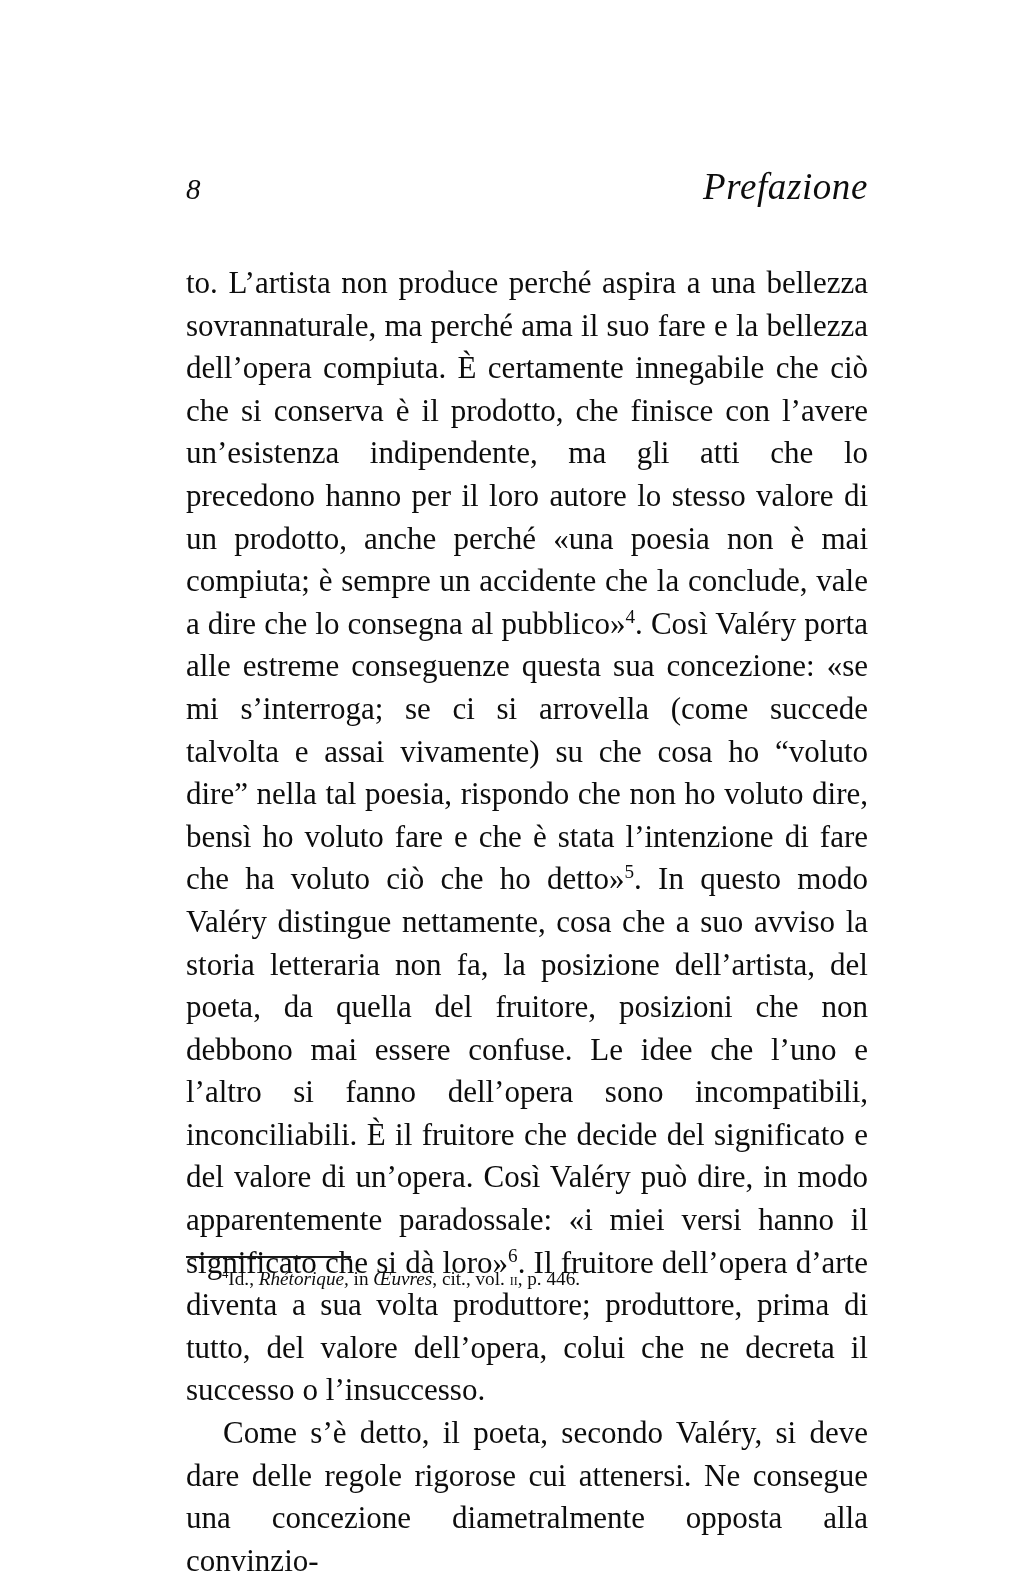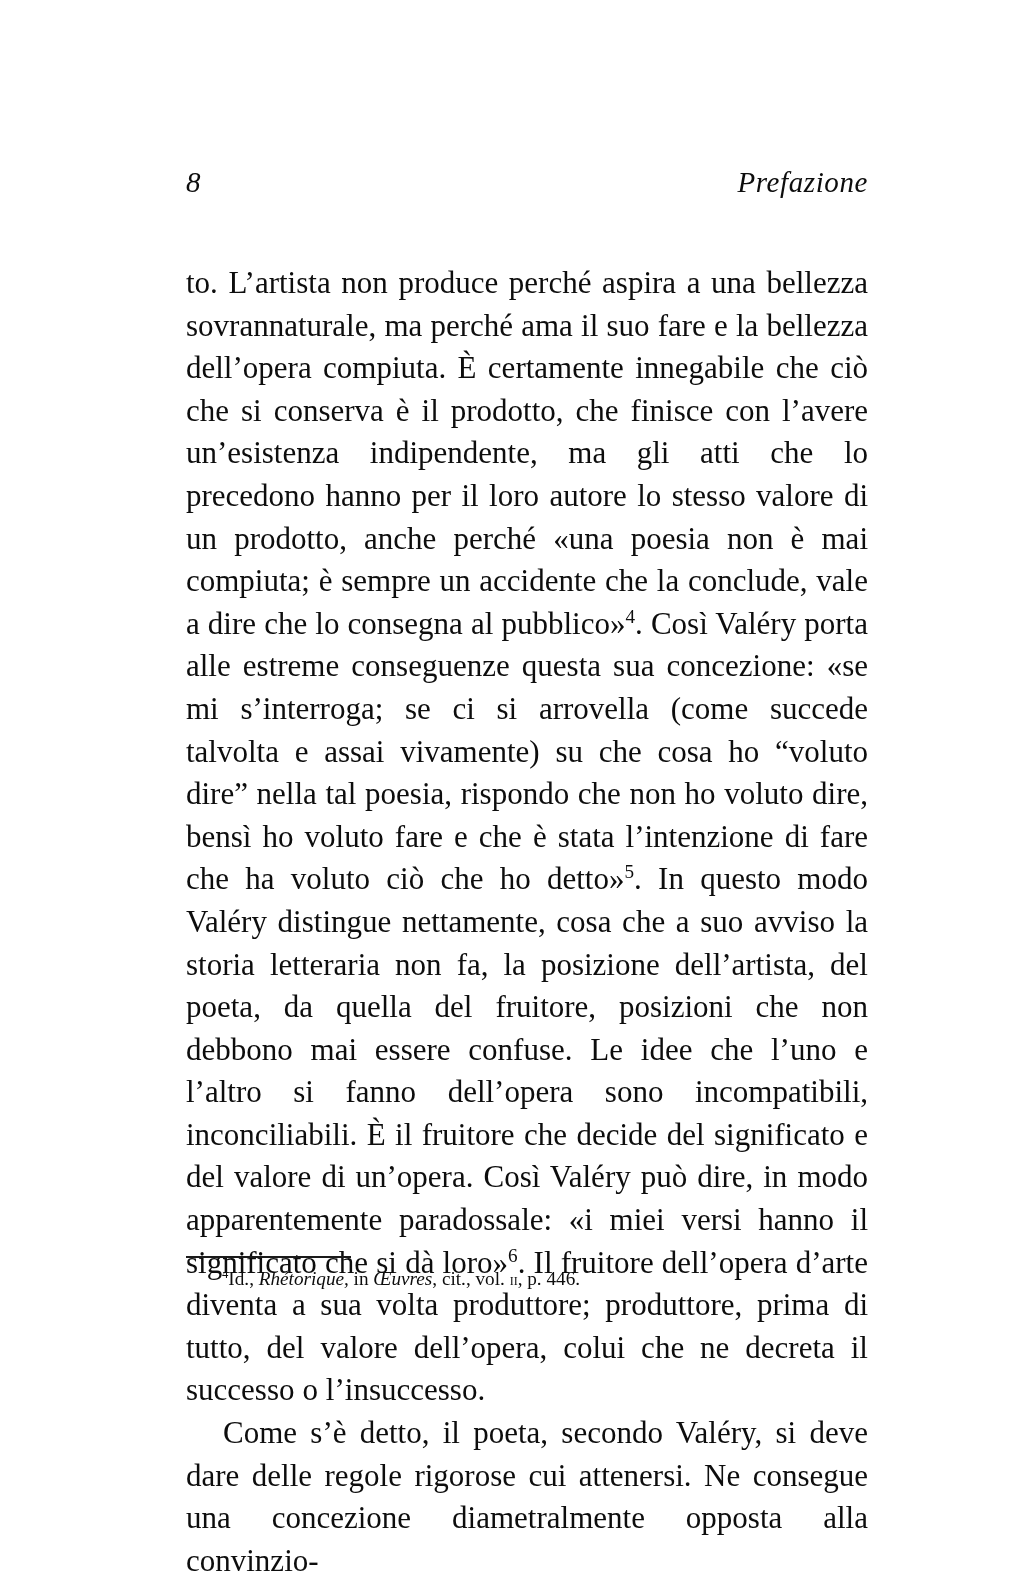--- a/index.html
+++ b/index.html
@@ -29,21 +29,21 @@
     justify-content: space-between;
   }
   .folio {
     font-style: italic;
     font-size: 29px;
     line-height: 1;
     letter-spacing: 0.5px;
   }
   .head-title {
     font-style: italic;
-    font-size: 29px;
+    font-size: 37px;
     line-height: 1;
     letter-spacing: 0.6px;
   }
 
   
   .textblock {
     position: absolute;
     left: 186px;
     top: 262px;
     width: 682px;

